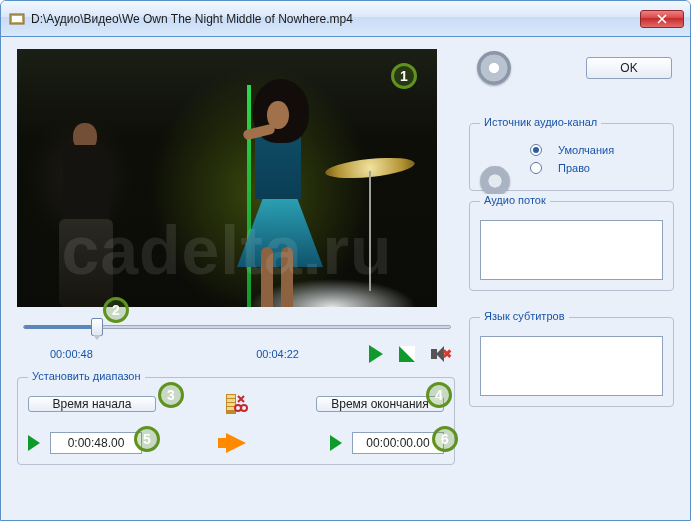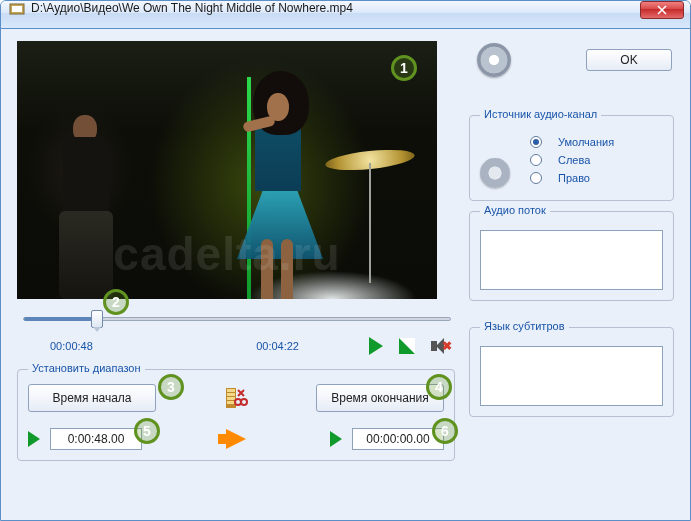--- a/index.html
+++ b/index.html
@@ -1,18 +1,18 @@
 <!DOCTYPE html>
 <html><head>
 <meta charset="utf-8">
 <style>
   * { box-sizing: border-box; margin: 0; padding: 0; font-family: "Segoe UI", Tahoma, sans-serif; }
   body { background: #fff; width: 691px; height: 521px; }
   .window { width: 691px; height: 521px; border: 1px solid #5a8fc8; border-radius: 6px 6px 0 0; overflow: hidden; display: flex; flex-direction: column; }
-  .titlebar { height: 28px; background: linear-gradient(to bottom, #f3f8ff 0%, #dbe8fa 45%, #c8dcf5 46%, #d9e8fb 100%); display: flex; padding: 0 2px 0 8px; border-bottom: 1px solid #5a8fc8; }
+  .titlebar { height: 36px; background: linear-gradient(to bottom, #f3f8ff 0%, #dbe8fa 45%, #c8dcf5 46%, #d9e8fb 100%); display: flex; align-items: center; padding: 0 2px 0 8px; border-bottom: 1px solid #5a8fc8; }
   .titlebar-icon { width: 16px; height: 16px; margin-right: 6px; }
   .title-text { font-size: 12px; color: #1a1a1a; flex: 1; }
   .close-btn { width: 44px; height: 18px; background: linear-gradient(to bottom, #f08080 0%, #d64949 45%, #c52b2b 46%, #e56a6a 100%); border: 1px solid #8b2a2a; border-radius: 3px; display: flex; align-items: center; justify-content: center; margin-right: 4px; cursor: pointer; }
   .close-btn svg { width: 10px; height: 10px; }
   .content { flex: 1; background: #eaf0fa; padding: 12px 16px 14px 16px; display: flex; gap: 14px; }
   .left-col { width: 438px; display: flex; flex-direction: column; }
   .right-col { flex: 1; display: flex; flex-direction: column; }
   .video-preview { width: 420px; height: 258px; background: #000; position: relative; overflow: hidden; margin-bottom: 8px; }
   .stage-bg { position:absolute; inset:0; background:
     radial-gradient(120px 40px at 75% 100%, #dfe4e4 0%, rgba(223,228,228,0) 70%),
@@ -28,21 +28,21 @@
   .singer .leg1 { position:absolute; left:34px; top:168px; width:12px; height:70px; background:#8c6240; border-radius:6px; }
   .singer .leg2 { position:absolute; left:54px; top:168px; width:12px; height:70px; background:#8c6240; border-radius:6px; }
   .mic-stand { position:absolute; left:230px; top:36px; width:4px; height:222px; background:linear-gradient(#2cd94c,#119a2c); }
   .guy { position:absolute; left:42px; top:74px; width:60px; height:180px; }
   .guy .head { position:absolute; left:14px; top:0; width:24px; height:28px; background:#744f37; border-radius:46%; }
   .guy .body { position:absolute; left:4px; top:22px; width:46px; height:80px; background:#15130f; border-radius:10px 10px 0 0; }
   .guy .legs { position:absolute; left:0; top:96px; width:54px; height:88px; background:linear-gradient(#2a2922,#15140f); border-radius:6px; }
   .drums { position:absolute; right:22px; top:110px; }
   .cymbal { position:absolute; right:0; top:0; width:90px; height:18px; background:radial-gradient(circle,#f2e3a0 0%,#b39332 70%,#7a5f18 100%); border-radius:50%; transform:rotate(-6deg); }
   .stand1 { position:absolute; right:44px; top:12px; width:2px; height:120px; background:#9fa29a; }
-  .wm { position:absolute; left:0; right:0; bottom:18px; text-align:center; color:rgba(255,255,255,0.10); font-size:46px; font-weight:700; letter-spacing:1px; pointer-events:none; }
+  .wm { position:absolute; left:0; right:0; bottom:18px; text-align:center; color:rgba(255,255,255,0.10); font-size:68px; font-weight:700; letter-spacing:1px; pointer-events:none; }
   .callout { position: absolute; width: 26px; height: 26px; border: 3px solid #60921f; border-radius: 50%; background: rgba(96,146,31,0.25); color: #fff; font-weight: bold; font-size: 14px; display: flex; align-items: center; justify-content: center; z-index: 10; }
   .slider-area { position: relative; height: 26px; margin: 2px 4px 0 6px; }
   .track { position: absolute; top: 8px; left: 0; right: 0; height: 4px; background: #cfd6e2; border: 1px solid #9aa7bb; border-radius: 2px; }
   .track::before { content:""; position:absolute; left:0; width:18%; top:-1px; bottom:-1px; background:#5c86b9; border-radius:2px; }
   .thumb { position: absolute; top: 1px; left: 16%; width: 12px; height: 18px; background: linear-gradient(#fff,#dfe7f3); border: 1px solid #6f88ab; border-radius: 2px; cursor: pointer; }
   .thumb::after { content:""; position:absolute; bottom:-5px; left:1px; width:0; height:0; border-left:4px solid transparent; border-right:4px solid transparent; border-top:5px solid #b9c6da; }
   .time-row { display: flex; align-items: center; padding: 2px 6px 4px 6px; margin-left: 27px; }
   .t-blue { color: #1854a8; font-size: 11px; }
   .time-spacer { flex:1; }
   .controls { display:flex; gap:16px; align-items:center; margin-left:22px; }
@@ -50,21 +50,21 @@
   .i-stop { position:relative; width:16px; height:16px; background:#119a2c; cursor:pointer; }
   .i-stop::before { content:""; position:absolute; top:0; left:0; width:0; height:0; border-right:16px solid #fff; border-bottom:16px solid transparent; }
   .i-stop::after  { content:""; position:absolute; top:0; left:0; width:0; height:0; border-right:16px solid rgba(255,255,255,0); border-bottom:16px solid rgba(0,0,0,0); }
   .i-mute { position:relative; width:18px; height:16px; cursor:pointer; }
   .i-mute .sp { position:absolute; left:0; top:3px; width:6px; height:10px; background:#555; }
   .i-mute .cn { position:absolute; left:5px; top:0; width:0; height:0; border-right:8px solid #555; border-top:8px solid transparent; border-bottom:8px solid transparent; }
   .i-mute .x  { position:absolute; right:-3px; top:1px; color:#d63a2a; font-size:12px; font-weight:bold; }
   .group { border: 1px solid #b6c0d1; border-radius: 4px; padding: 14px 10px 10px 10px; position: relative; margin-top: 10px; }
   .group-title { position: absolute; top: -8px; left: 10px; background: #eaf0fa; padding: 0 4px; font-size: 11px; color: #1854a8; text-align: center; }
   .range-row { display: flex; align-items: center; gap: 10px; position: relative; }
-  .btn { height: 28px; min-width: 128px; background: linear-gradient(#fff,#e6ecf6); border: 1px solid #8fa2bd; border-radius: 3px; font-size: 12px; color: #222; display:flex; align-items:center; justify-content:center; cursor:pointer; }
+  .btn { height: 16px; min-width: 128px; background: linear-gradient(#fff,#e6ecf6); border: 1px solid #8fa2bd; border-radius: 3px; font-size: 12px; color: #222; display:flex; align-items:center; justify-content:center; cursor:pointer; }
   .btn-ok { min-width: 86px; height: 22px; }
   .cut-icon { width: 24px; height: 24px; display:flex; align-items:center; justify-content:center; }
   .range-row2 { display:flex; align-items:center; gap:10px; margin-top:16px; position:relative; }
   .small-play { width:0; height:0; border-left:12px solid #119a2c; border-top:8px solid transparent; border-bottom:8px solid transparent; cursor:pointer; }
   .time-input { width: 92px; height: 22px; border:1px solid #8fa2bd; background:#fff; font-size:12px; text-align:center; color:#222; }
   .time-input.sel::selection { background:#3064c4; color:#fff; }
   .arrow-orange { width:0; height:0; border-left:20px solid #ff8a00; border-top:10px solid transparent; border-bottom:10px solid transparent; position:relative; }
   .arrow-orange::before { content:""; position:absolute; left:-28px; top:-5px; width:10px; height:10px; background:#ff8a00; }
   .top-right { display:flex; align-items:center; gap:18px; padding: 2px 2px 8px 8px; }
   .cd-icon { width:34px; height:34px; border-radius:50%; background:radial-gradient(circle,#fff 0 20%,#b9c2cf 22% 55%,#8b97a8 57% 100%); box-shadow:0 1px 2px rgba(0,0,0,.3); display:flex; align-items:center; justify-content:center; }
@@ -199,24 +199,20 @@
 
       <div class="group audio-group pos-rel" style="margin-top:30px;">
         <span class="group-title">Источник аудио-канал</span>
         <div class="speaker-ic"></div>
         <div class="radio-row">
             <span class="radio checked"></span>
             <span>Умолчания</span>
           </div>
         <div class="radio-row">
             <span class="radio"></span>
-            <span>Слева</span>
-          </div>
-        <div class="radio-row">
-            <span class="radio"></span>
             <span>Право</span>
           </div>
       </div>
 
       <div class="group">
         <span class="group-title">Аудио поток</span>
         <div class="stream-box"></div>
       </div>
 
       <div class="gap1"></div>

